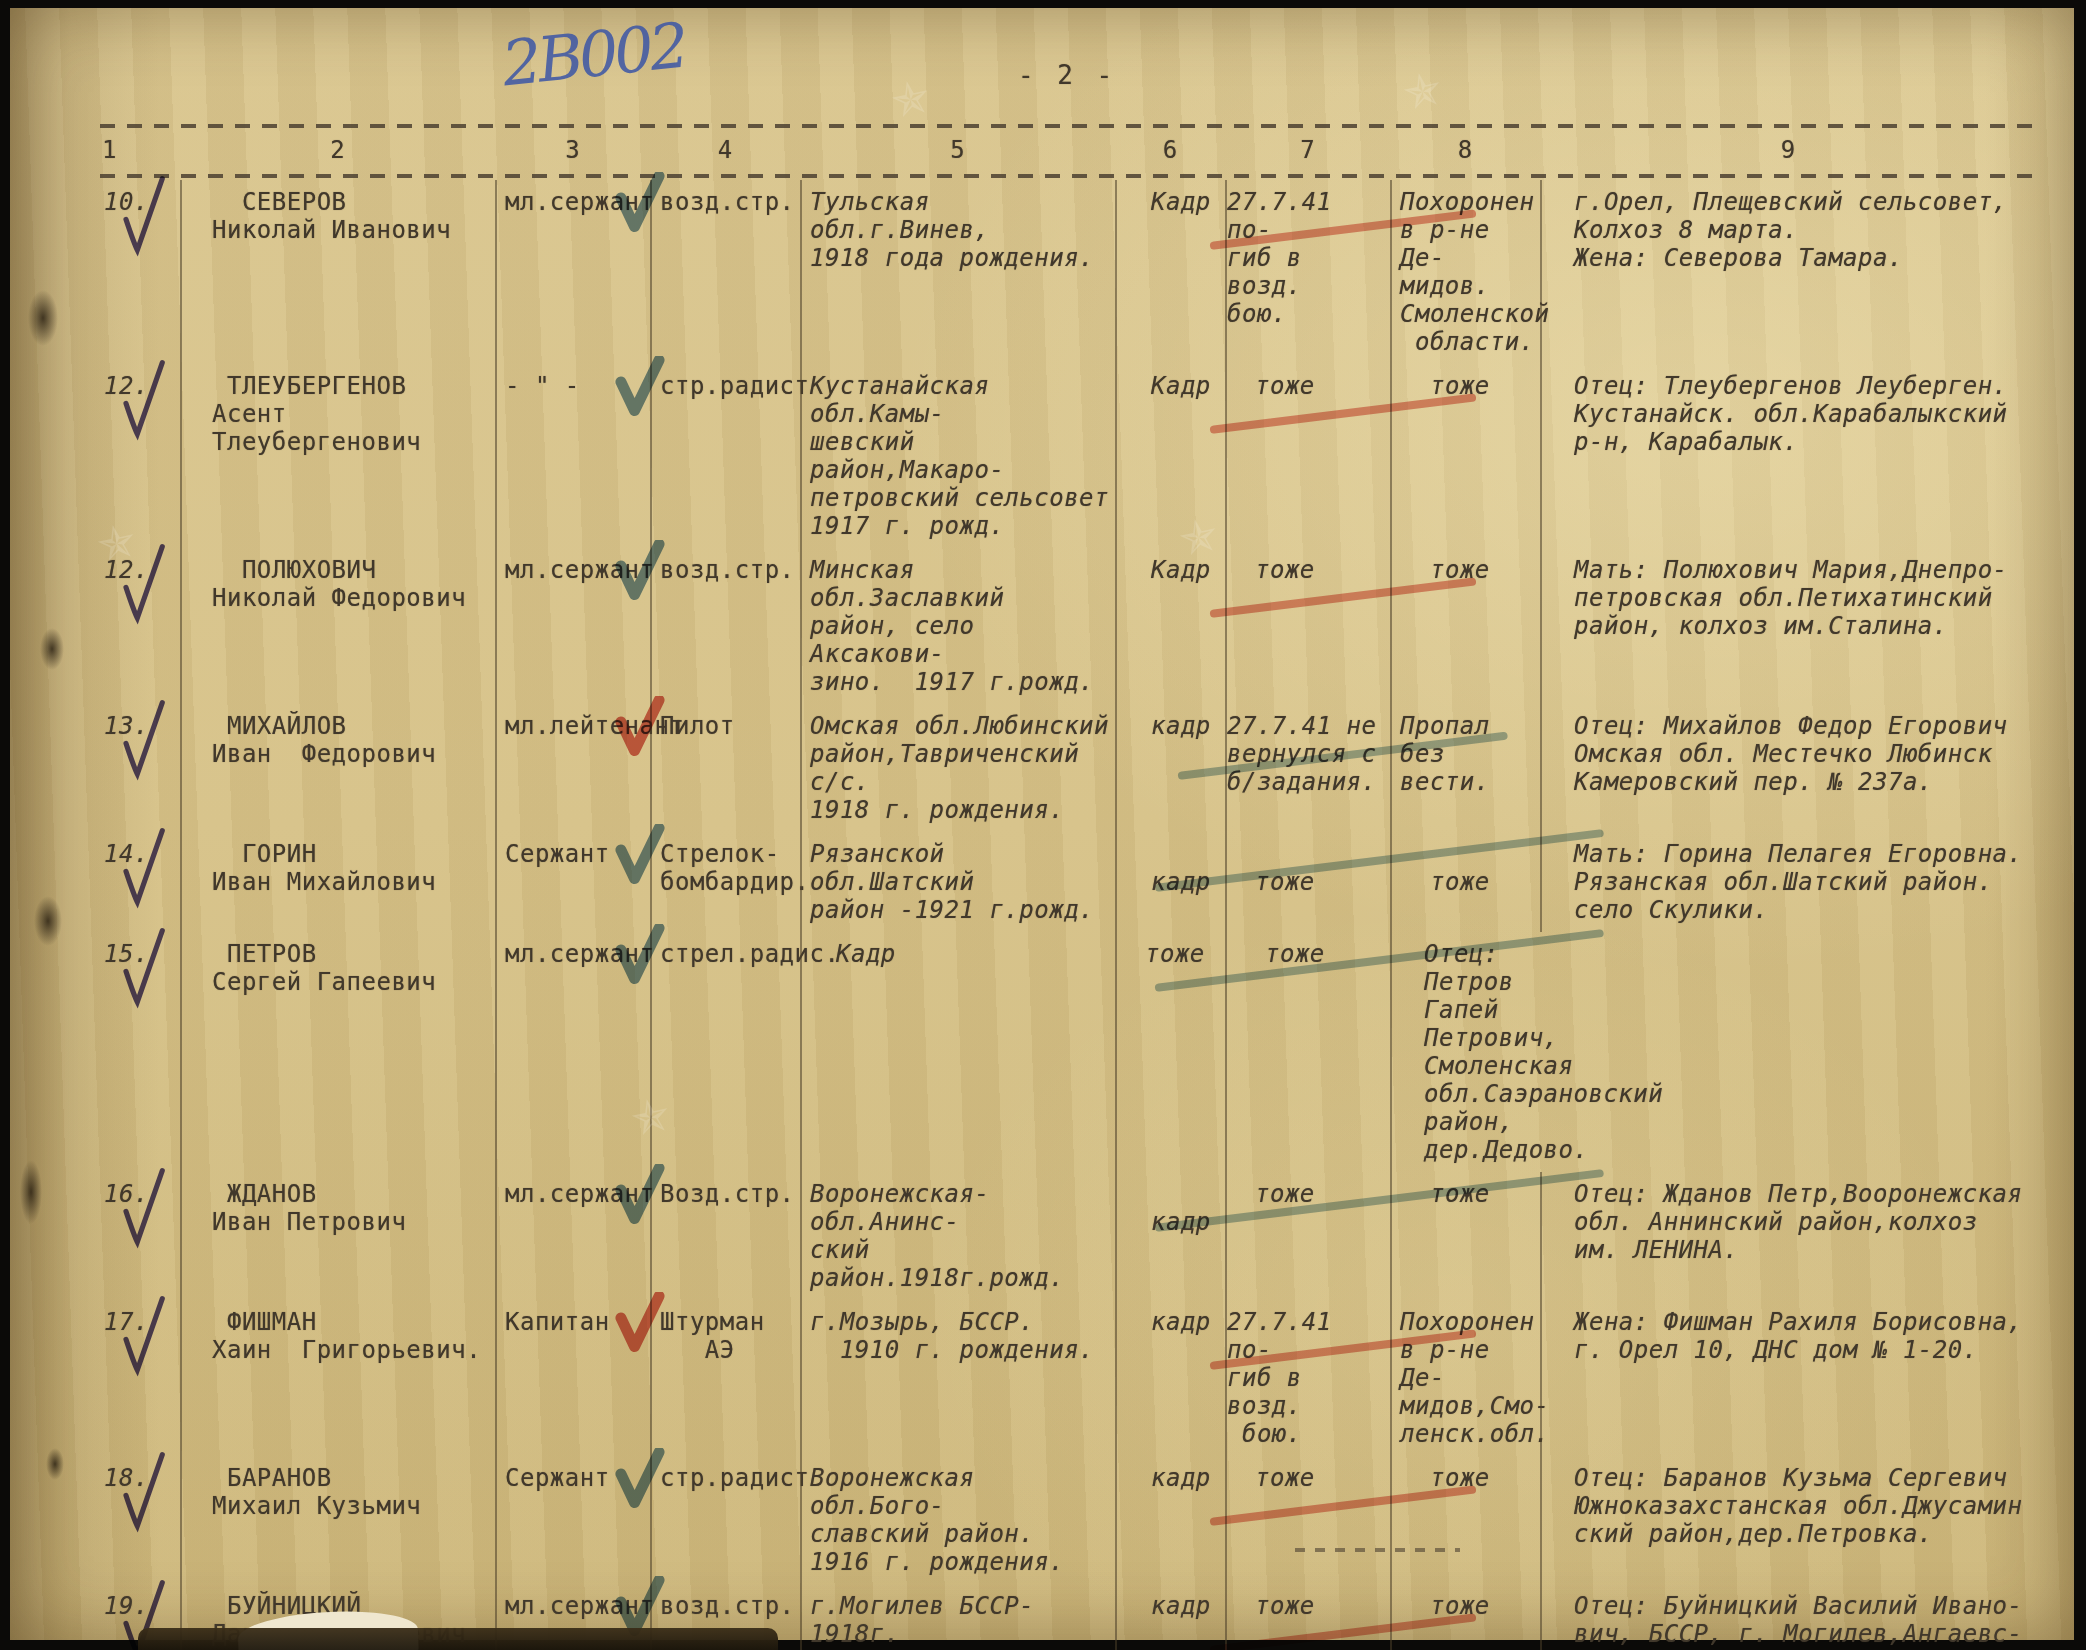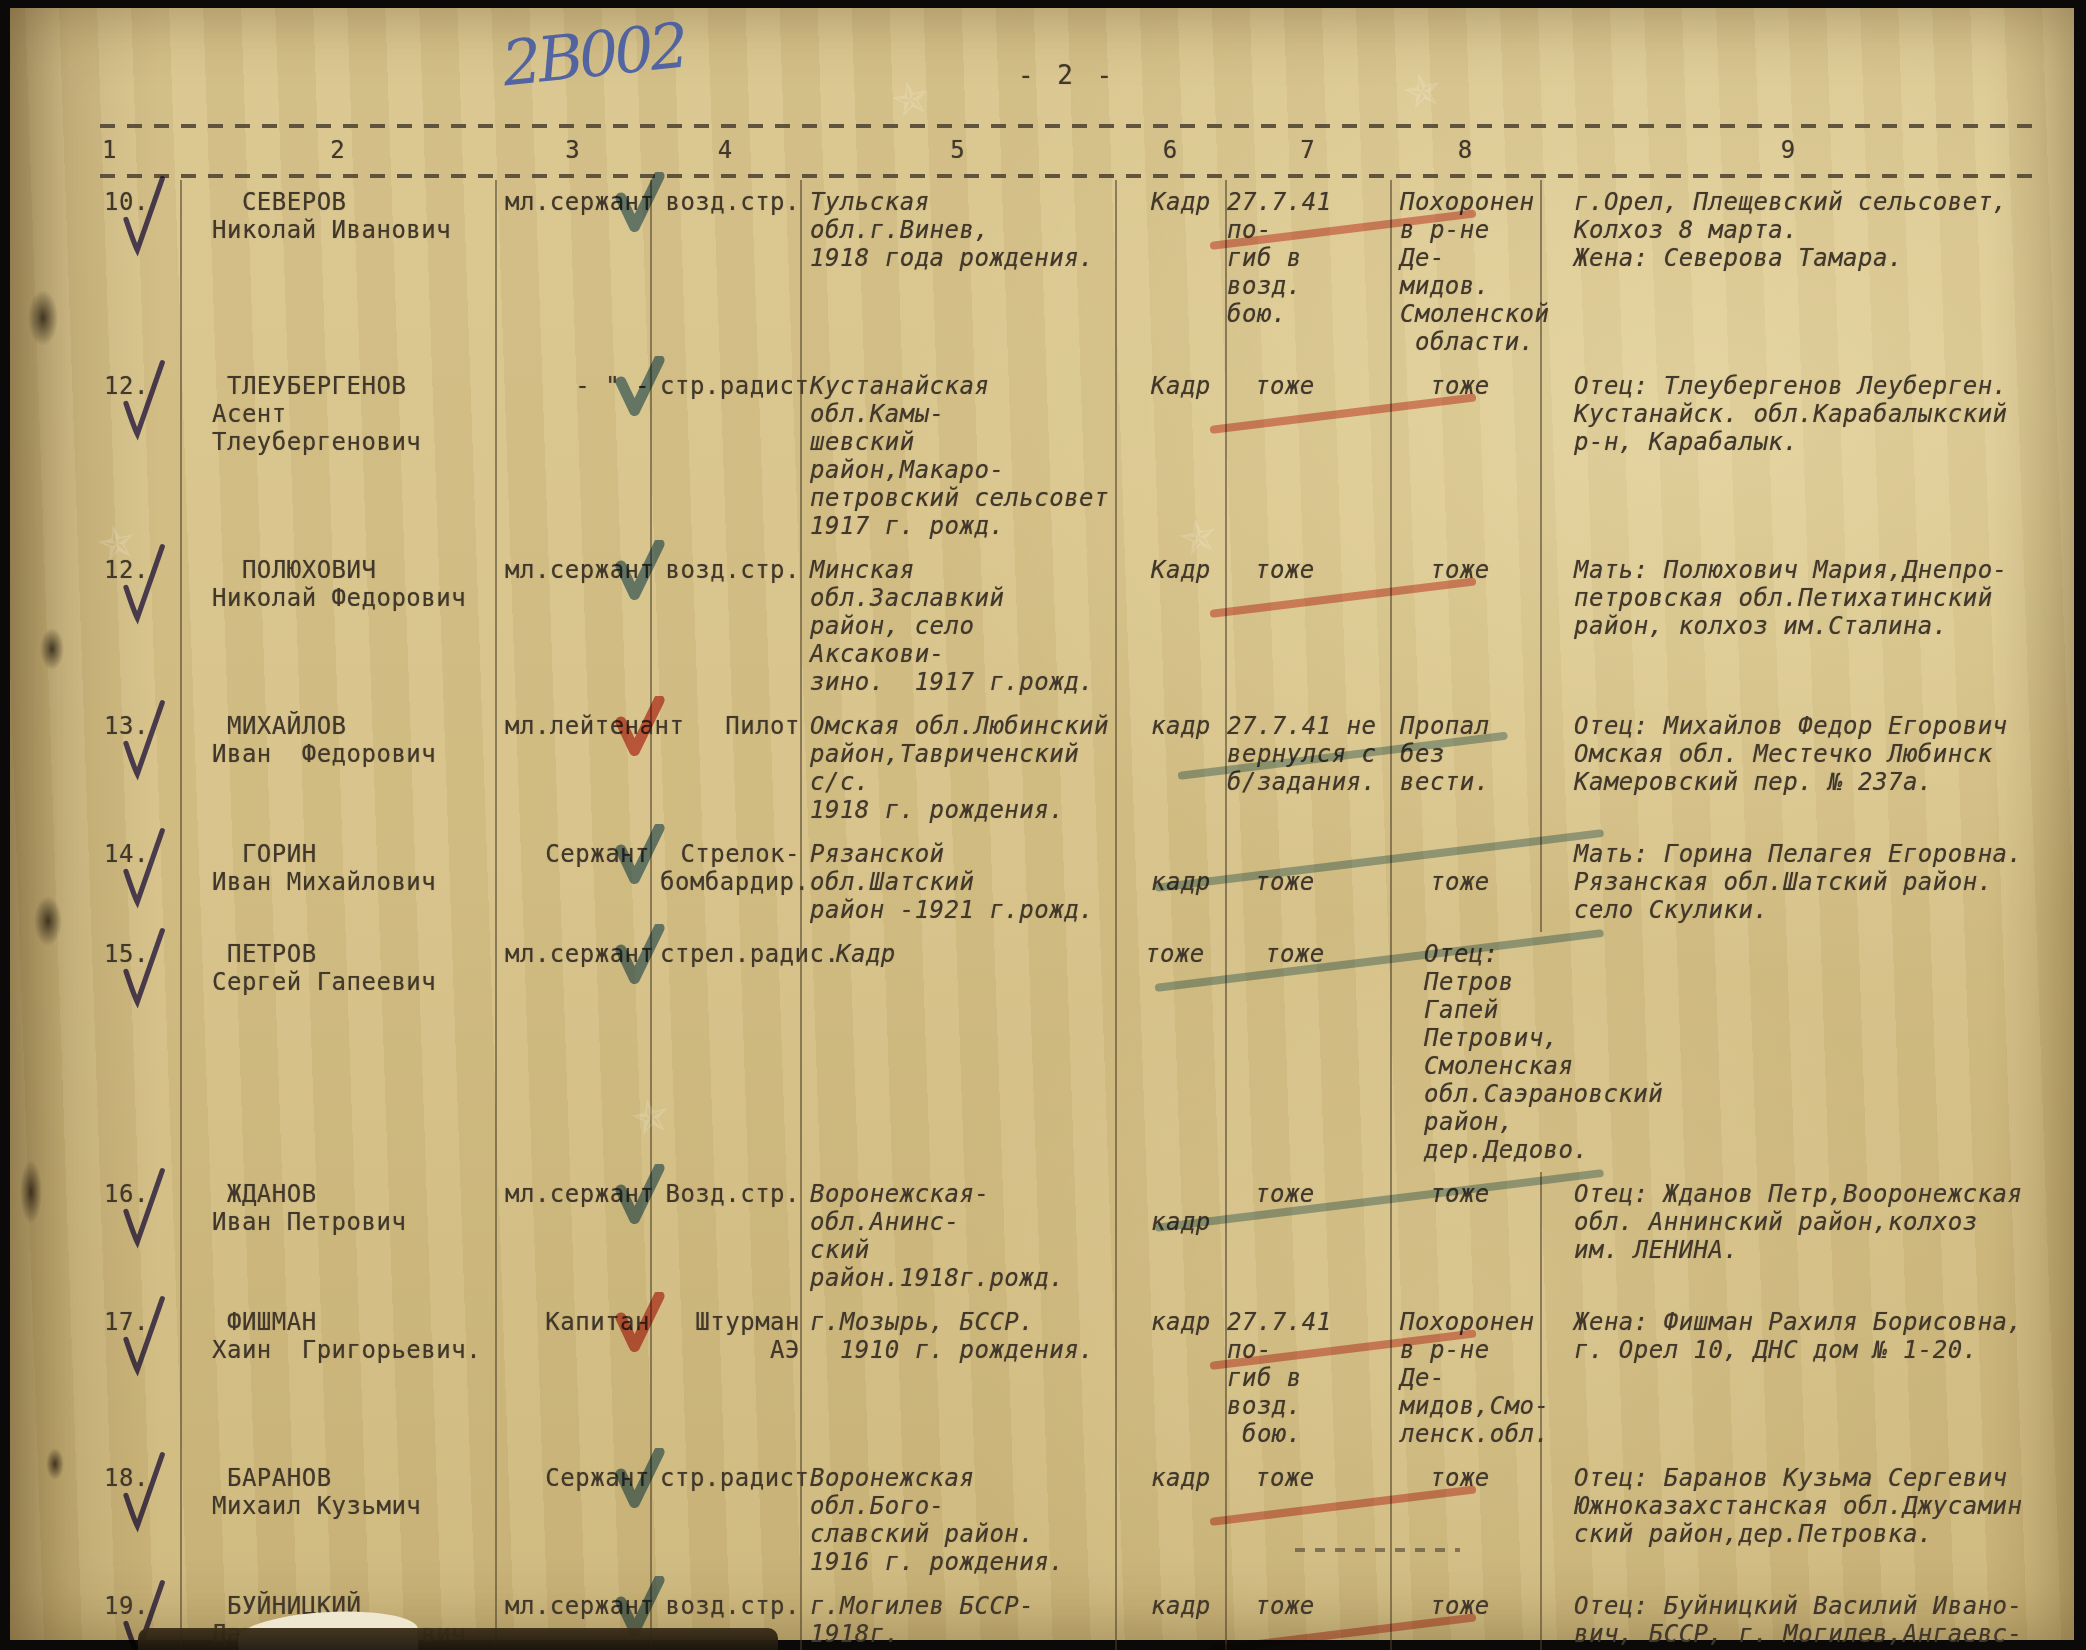--- a/index.html
+++ b/index.html
@@ -24,28 +24,28 @@
   
   #table{position:absolute;left:90px;top:116px;width:1936px;}
   .grid-row{display:grid;grid-template-columns:80px 315px 155px 150px 315px 110px 165px 150px 1fr;}
   .dash{height:4px;margin:0 0 2px 0;
     background:repeating-linear-gradient(90deg,#4c4030 0 15px,rgba(0,0,0,0) 15px 27px);
     opacity:.85;}
   .dash2{margin-top:2px;}
   #header-row .hcell{font-size:24px;text-align:center;padding:6px 0 8px 0;}
   #header-row .hc1{text-align:left;padding-left:2px;}
   .cell{border-left:2px solid rgba(75,62,40,0.55);position:relative;padding:2px 0 0 8px;}
-  .c1{border-left:none;padding-left:4px;}
+  .c1{border-left:none;padding-left:4px;font-style:italic;}
   .trow{position:relative;min-height:90px;padding:0;}
   .trow .cell{padding-bottom:8px;}
   .cell span{display:block;white-space:pre-wrap;font-size:24px;line-height:28px;letter-spacing:0.5px;}
   .c1 span{padding-top:6px;}
   .c2{padding-left:30px;}
   .c2 span{padding-top:6px;}
-  .c3 span, .c4 span{padding-top:6px;text-align:right;}
+  .c3 span, .c4 span{padding-top:6px;}
   .c5 span, .c6 span, .c7 span, .c8 span, .c9 span{padding-top:6px;font-style:italic;}
   .c6{padding-left:34px;}
   .c7{padding-left:0;}
   .c7 .toje{padding-left:28px;}
   .c8 .toje{padding-left:30px;}
   .c9{padding-left:32px;}
   
   .chk{position:absolute;mix-blend-mode:multiply;pointer-events:none;}
   .chk-name{left:-68px;top:-6px;width:58px;height:84px;}
   .chk-rank{left:-40px;top:-8px;width:56px;height:60px;}

